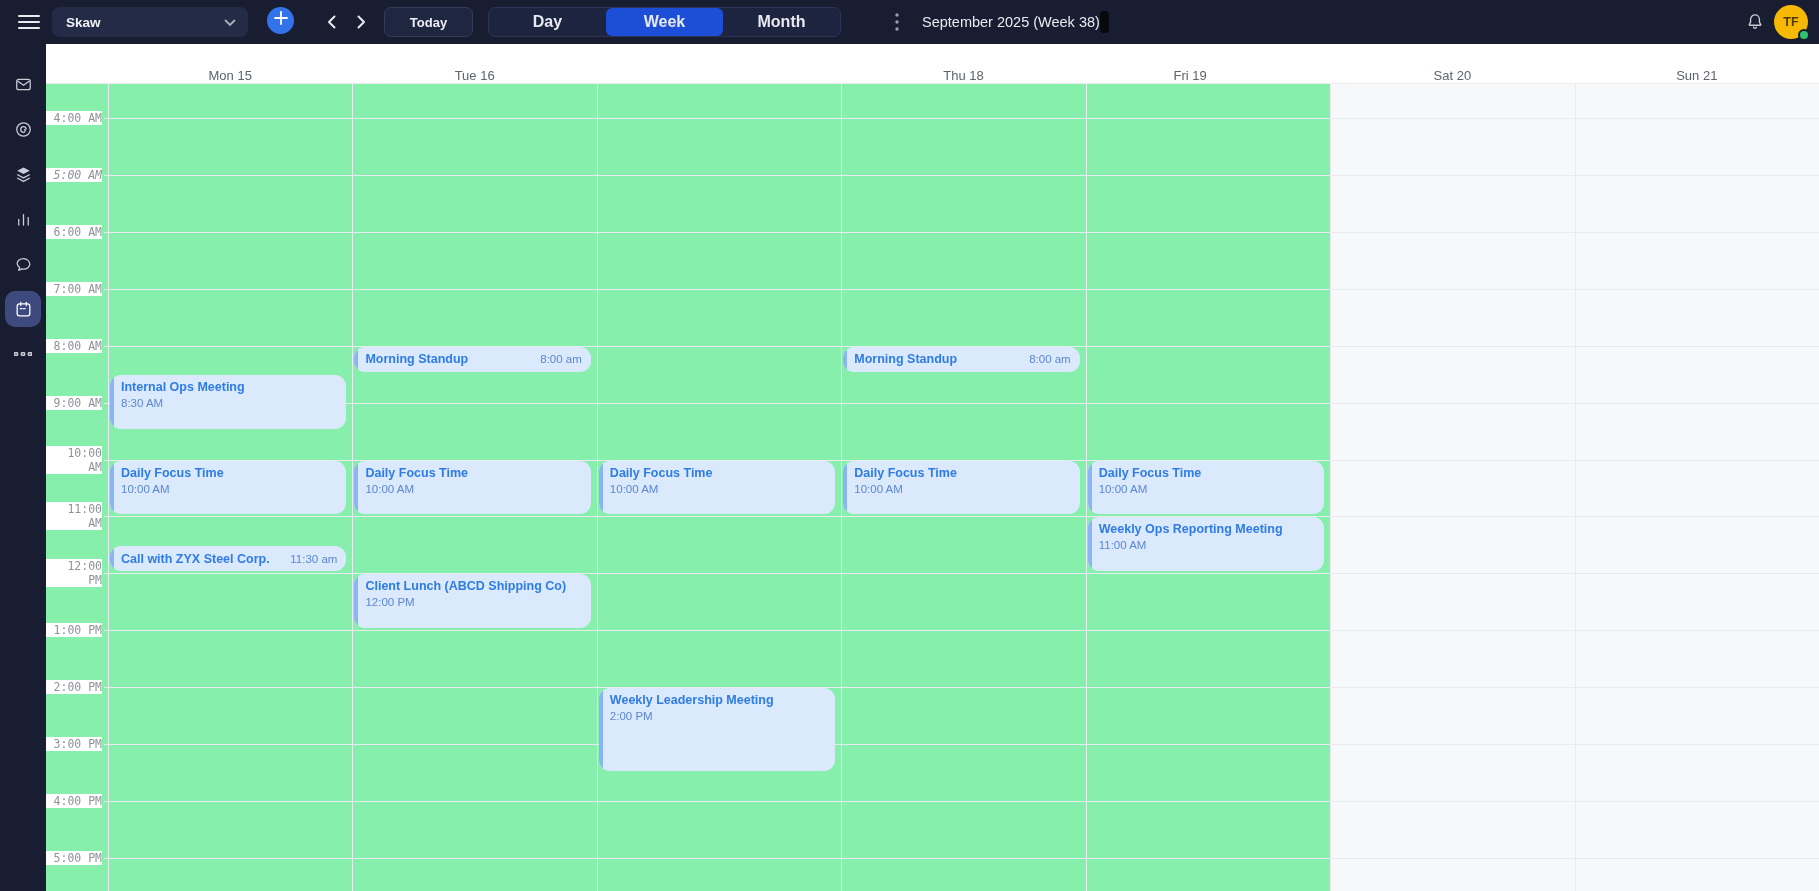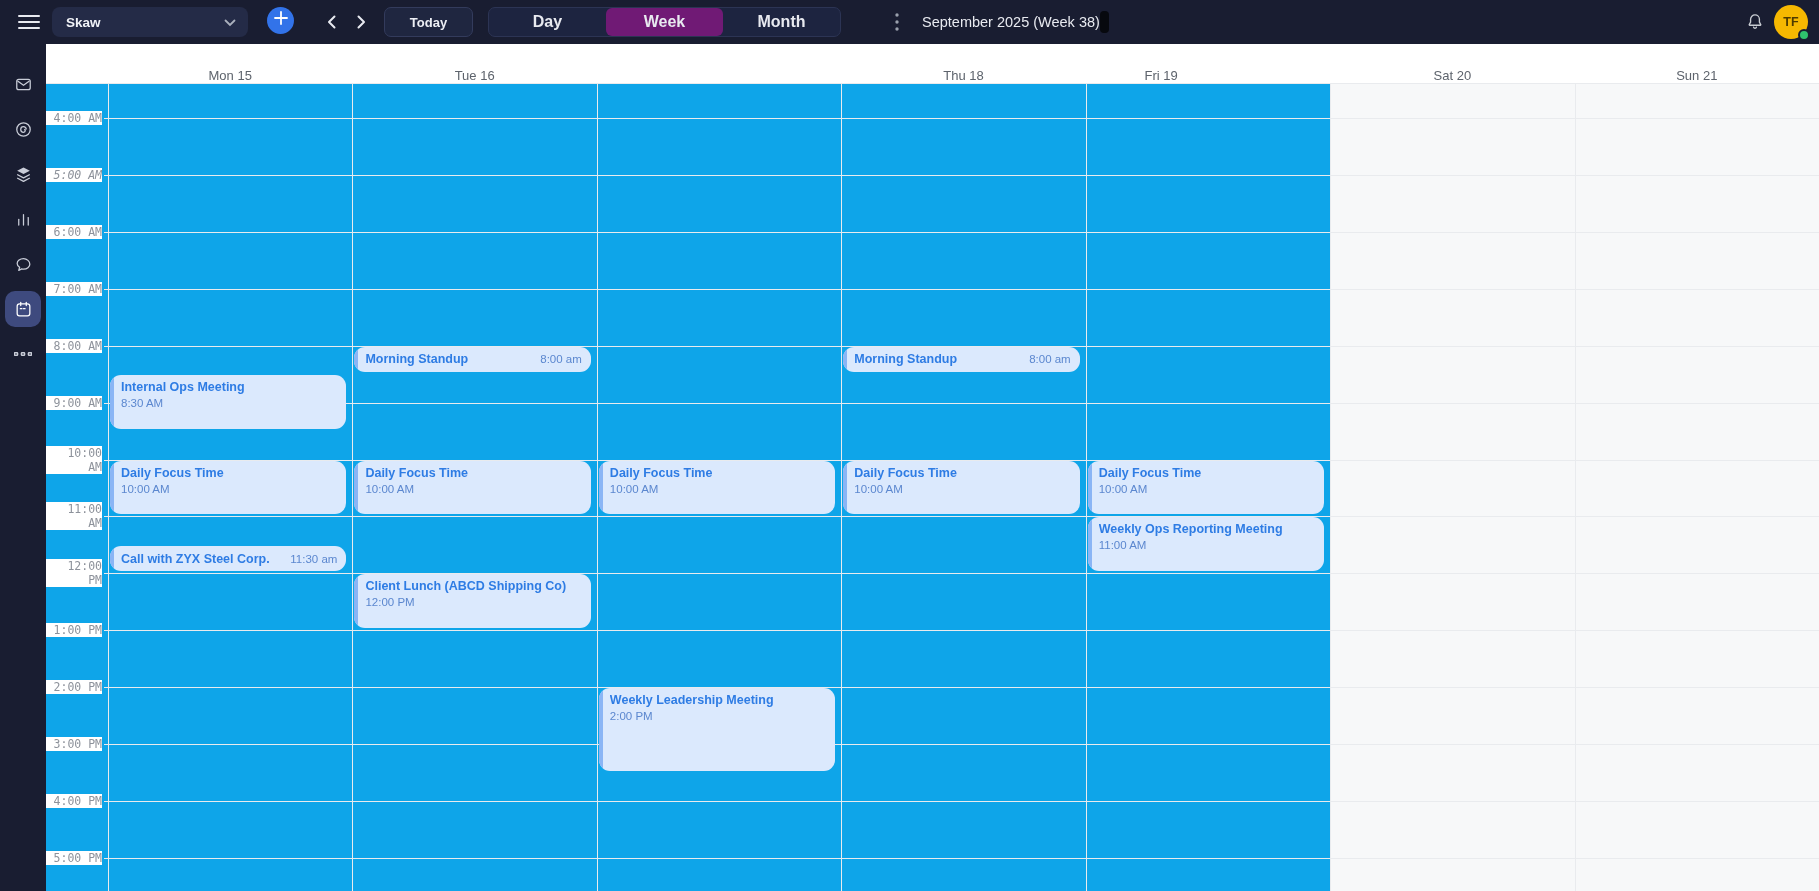--- a/index.html
+++ b/index.html
@@ -19,21 +19,21 @@
   .plus-btn { left:267px; top:6.5px; width:27px; height:27px; border-radius:50%;
               background:#3273e9; cursor:pointer; }
   .nav-btn { top:0; height:44px; width:26px; cursor:pointer; }
   .today-btn { left:384px; top:7px; width:89px; height:30px; background:#1f2640;
                border:1px solid #333b5c; border-radius:7px; color:#eceef4;
                font-size:13px; font-weight:600; cursor:pointer; }
   .segmented { left:488px; top:7px; width:353px; height:30px; background:#1d2440;
                border:1px solid #2c3454; border-radius:7px; display:flex; overflow:hidden; }
   .seg { flex:1; display:flex; align-items:center; justify-content:center;
          color:#e8eaf0; font-size:16px; font-weight:700; cursor:pointer; border-radius:6px; }
-  .seg.active { background:#701a75; }
+  .seg.active { background:#1d4ed8; }
   .kebab { left:886px; top:0; height:44px; width:22px; cursor:pointer; }
   .tb-title { left:922px; top:0; height:44px; color:#e8eaf0; font-size:14.5px; }
   .cursor-pill { position:absolute; left:1100px; top:11px; width:9px; height:22px;
                  border-radius:4px; background:#07090e; }
   .bell { left:1742px; top:0; height:44px; width:26px; cursor:pointer; }
   .avatar { left:1774px; top:5px; width:34px; height:34px; border-radius:50%;
             background:#f6b801; color:#4d3a00; font-size:12.5px; font-weight:700;
             cursor:pointer; }
   .presence { position:absolute; right:-2px; bottom:-2px; width:12px; height:12px;
               border-radius:50%; background:#2fc16d; border:2.5px solid #191d31; }
@@ -51,21 +51,21 @@
   
   .dayheader { position:absolute; left:46px; top:44px; width:1773px; height:39px;
                background:#ffffff; z-index:10; }
   .dh-cell { position:absolute; top:0; height:39px; display:flex; align-items:flex-end;
              justify-content:center; font-size:13px; color:#5d636c; cursor:pointer; }
   .dh-pill { background:#5b87f2; color:#ffffff; border-radius:6px; padding:3px 9px;
              font-size:13px; }
 
   
   .grid { position:absolute; left:46px; top:83px; width:1773px; height:808px;
-          background:#0ea5e9; overflow:hidden; }
+          background:#86efac; overflow:hidden; }
   .weekend { position:absolute; top:0; height:100%; background:#f7f8f9; }
   .hline { position:absolute; left:58px; right:0; height:1px; background:#e9ebee; }
   .vline { position:absolute; top:0; bottom:0; width:1px; background:#e9ebee; }
   .vline.first { top:-39px; }
   .tlabel { position:absolute; left:0; width:56px; text-align:right;
             transform:translateY(-50%); font-family:"DejaVu Sans Mono", monospace;
             font-size:11.5px; color:#8d929b; background:#fff; padding-left:4px; }
 
   
   .event { position:absolute; background:#dbe9fd; border-radius:11px; overflow:hidden;
@@ -206,21 +206,21 @@
 <div class="dayheader">
     <div class="dh-cell" style="left: 62px; width: 244.43px;">
       <span>Mon 15</span>
     </div>
     <div class="dh-cell" style="left: 306.43px; width: 244.43px;">
       <span>Tue 16</span>
     </div>
     <div class="dh-cell" style="left: 795.29px; width: 244.43px;">
       <span>Thu 18</span>
     </div>
-    <div class="dh-cell" style="left: 993px; width: 244.43px;">
+    <div class="dh-cell" style="left: 1022px; width: 244.43px;">
       <span>Fri 19</span>
     </div>
     <div class="dh-cell" style="left: 1284.15px; width: 244.43px;">
       <span>Sat 20</span>
     </div>
     <div class="dh-cell" style="left: 1528.58px; width: 244.43px;">
       <span>Sun 21</span>
     </div>
   </div>
 

